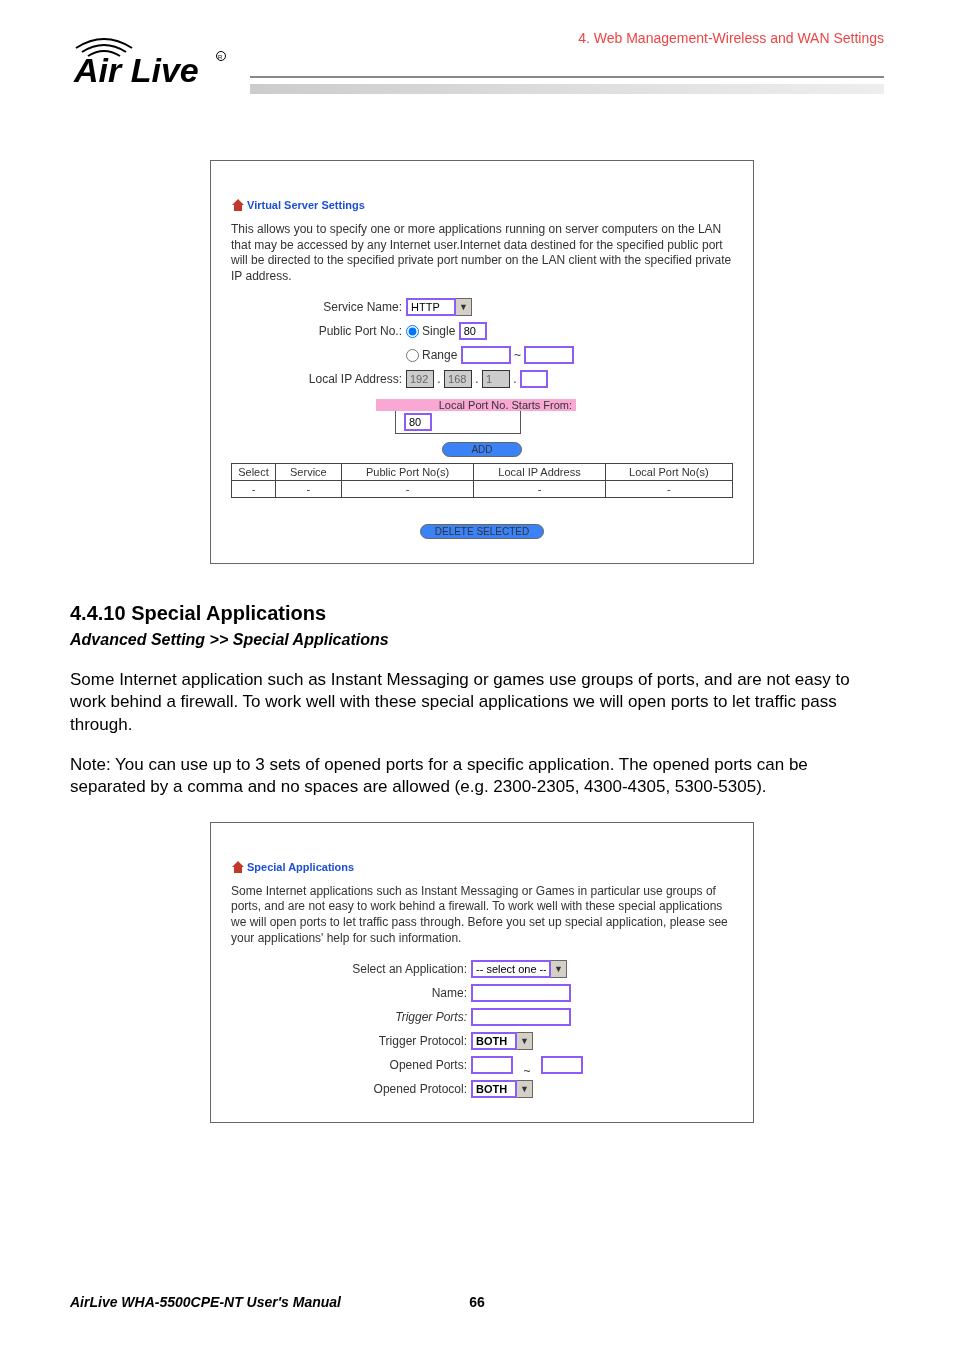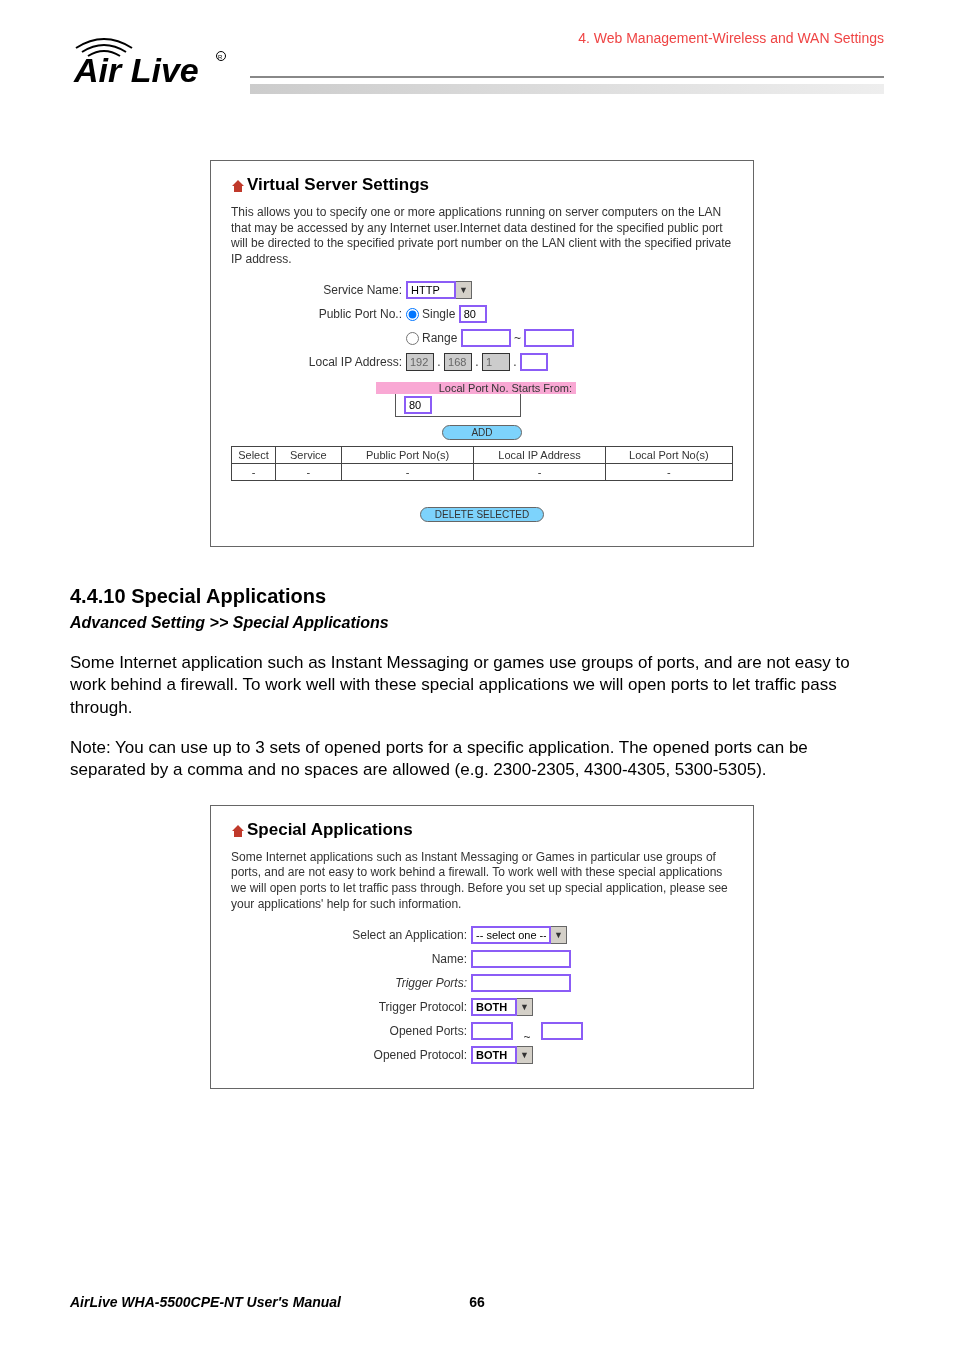--- a/index.html
+++ b/index.html
@@ -41,26 +41,27 @@
   .panel {
     border: 1px solid #666;
     margin: 10px 130px 0 140px;
     padding: 14px 20px 18px 20px;
     font-size: 12px;
     font-family: Tahoma, Arial, sans-serif;
     color: #333;
   }
   .panel-title {
     font-weight: bold;
-    font-size: 17px;
+    font-size: 11px;
     margin-bottom: 10px;
     display: flex;
     align-items: center;
     gap: 2px;
-    color: #000000;
+    color: #1d4ed8;
+    margin-top: 23px;
   }
   .panel-icon {
     display: inline-block;
     width: 14px;
     height: 14px;
   }
   .panel p { margin: 0 0 14px 0; line-height: 1.3; }
   .form-row {
     display: flex;
     align-items: center;
@@ -95,21 +96,21 @@
     line-height:16px;
   }
   .pill-btn {
     display:inline-block;
     padding: 1px 28px;
     border: 1px solid #666;
     border-radius: 12px;
     font-size: 10px;
     text-align: center;
     color:#333;
-    background:#7dd3fc;
+    background:#3b82f6;
   }
   .center { text-align: center; margin-top: 8px; margin-bottom: 6px; }
   table.vs {
     border-collapse: collapse;
     width: 100%;
     margin-top: 6px;
   }
   table.vs th, table.vs td {
     border: 1px solid #444;
     font-size: 11px;

